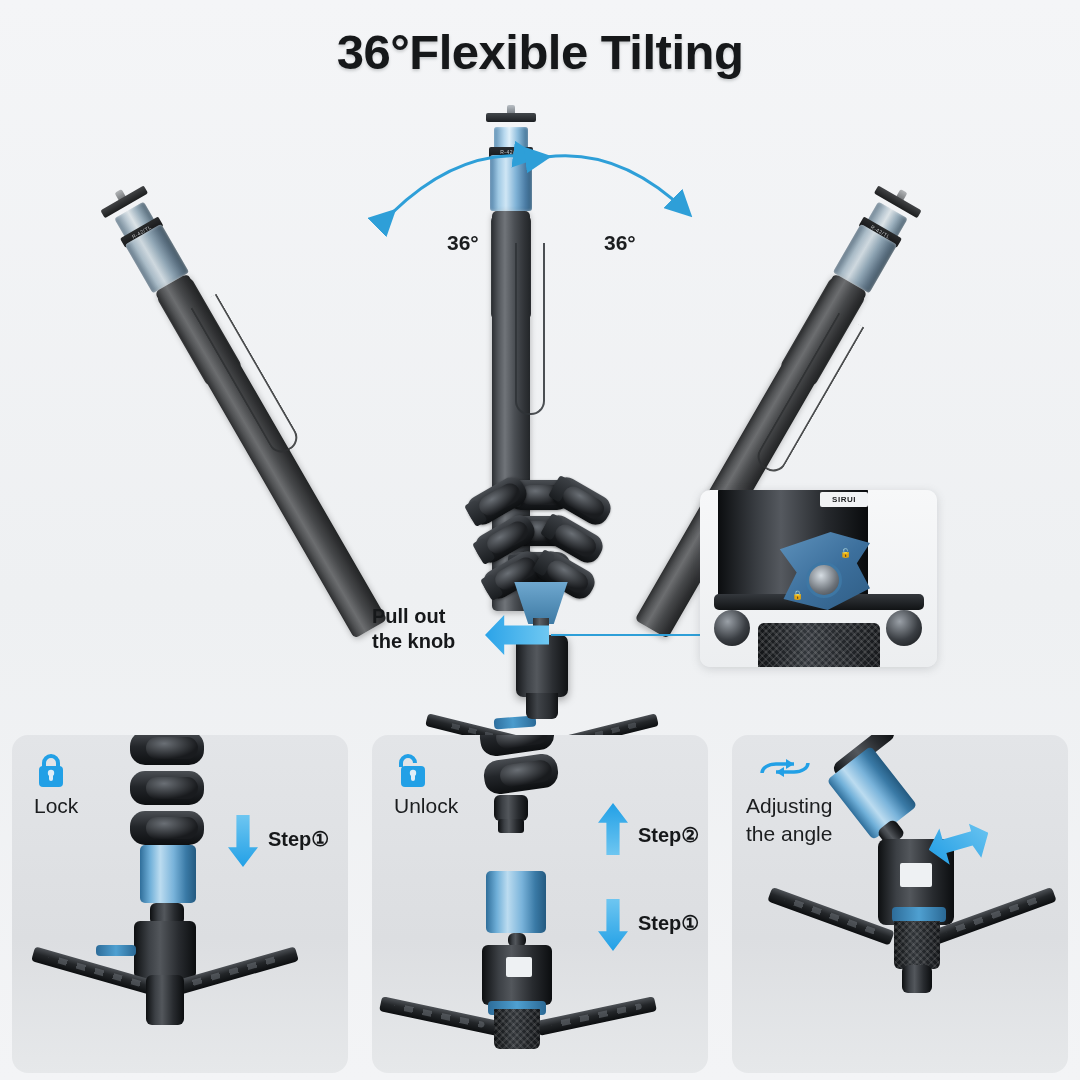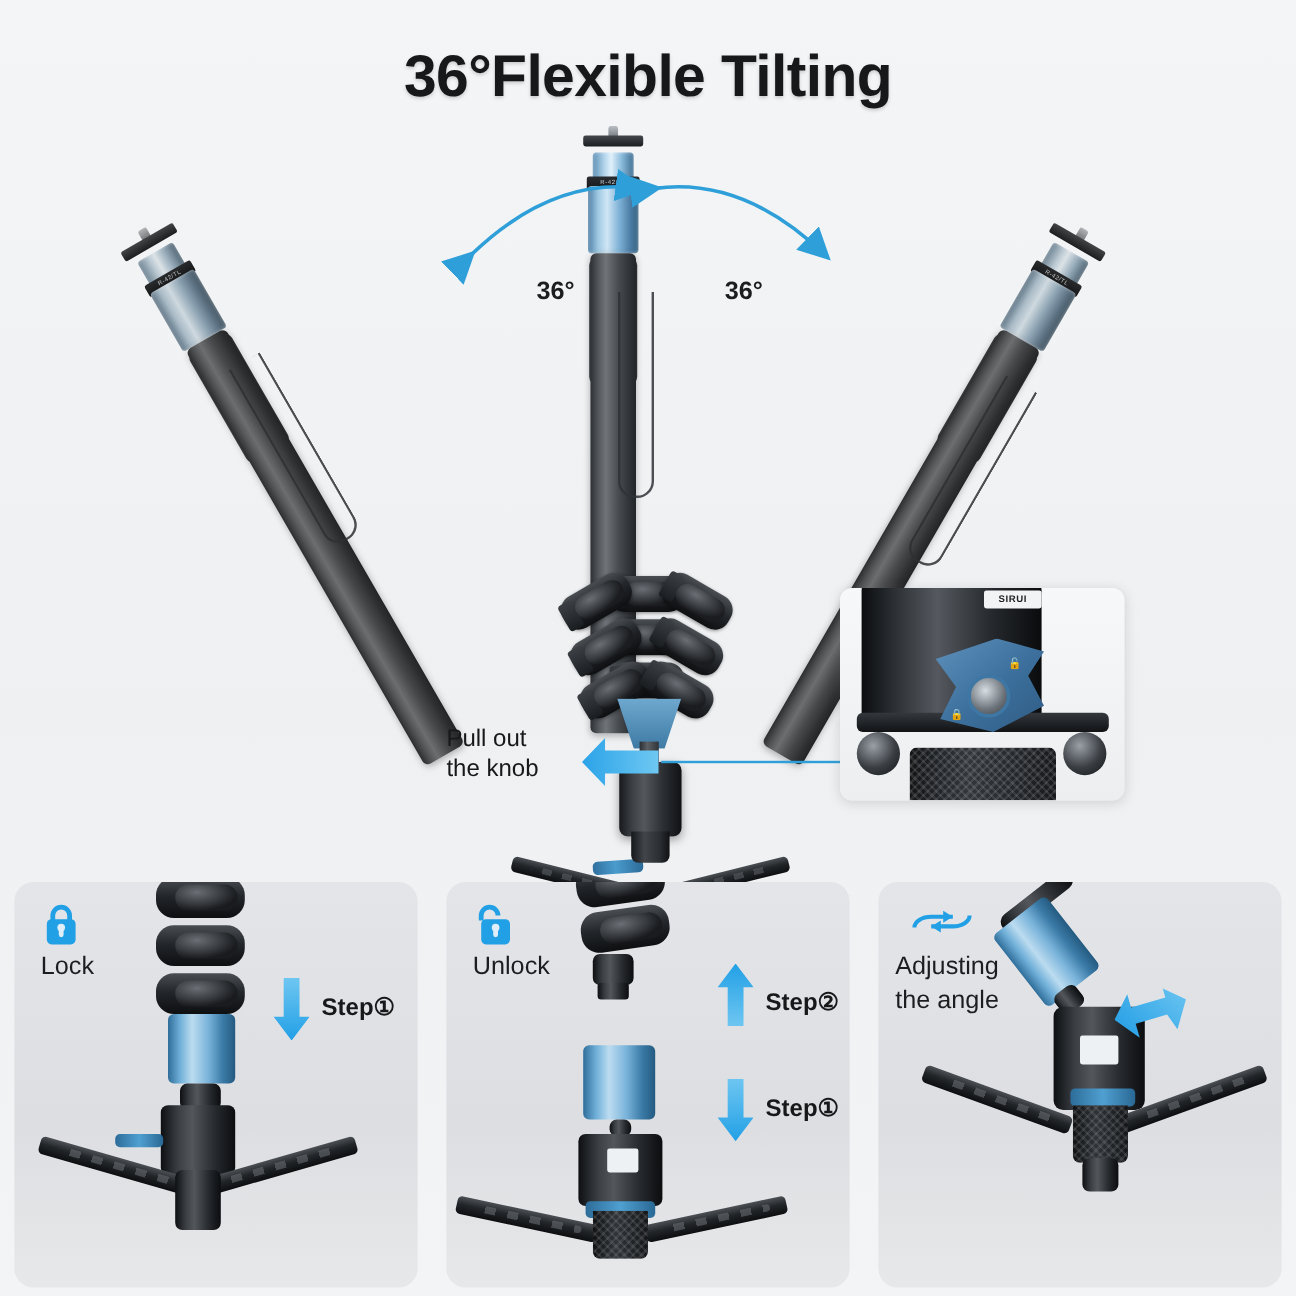--- a/index.html
+++ b/index.html
@@ -8,21 +8,21 @@
     background:#f2f3f5;
     font-family:"Liberation Sans", sans-serif;
     overflow:hidden;
     position:relative;
   }
   #stage{position:relative;width:1080px;height:1080px;
     background:linear-gradient(180deg,#f4f5f7 0%,#eef0f2 55%,#f3f4f6 100%);}
 
   
   .title{
-    position:absolute;left:0;top:36px;width:1080px;text-align:center;
+    position:absolute;left:0;top:24px;width:1080px;text-align:center;
     font-size:49px;font-weight:bold;color:#16181a;letter-spacing:-0.5px;
     text-shadow:0 2px 3px rgba(120,125,130,.35);
   }
 
   
   .hero{position:absolute;left:0;top:95px;width:1080px;height:620px;}
 
   .ang{position:absolute;font-size:21px;font-weight:bold;color:#1b1d1f;}
   .ang.l{left:447px;top:136px;}
   .ang.r{left:604px;top:136px;}
@@ -128,21 +128,21 @@
     position:absolute;left:527px;top:660px;width:30px;height:24px;border-radius:5px;
     background:linear-gradient(180deg,#303438,#0f1113);
   }
 
   
   .arcsvg{position:absolute;left:0;top:0;width:1080px;height:620px;pointer-events:none;}
 
   
   .pullout{
     position:absolute;left:372px;top:604px;width:110px;
-    font-size:20px;font-weight:normal;color:#16181a;line-height:25px;
+    font-size:20px;font-weight:bold;color:#16181a;line-height:25px;
   }
   .bigarrow{
     position:absolute;left:485px;top:615px;width:64px;height:40px;
     background:linear-gradient(90deg,#2ba3e8,#6fc8f2);
     clip-path:polygon(0 50%,30% 0,30% 26%,100% 26%,100% 74%,30% 74%,30% 100%);
   }
   .connector{
     position:absolute;left:551px;top:634px;width:167px;height:2px;background:#2e9fd8;
   }
 

